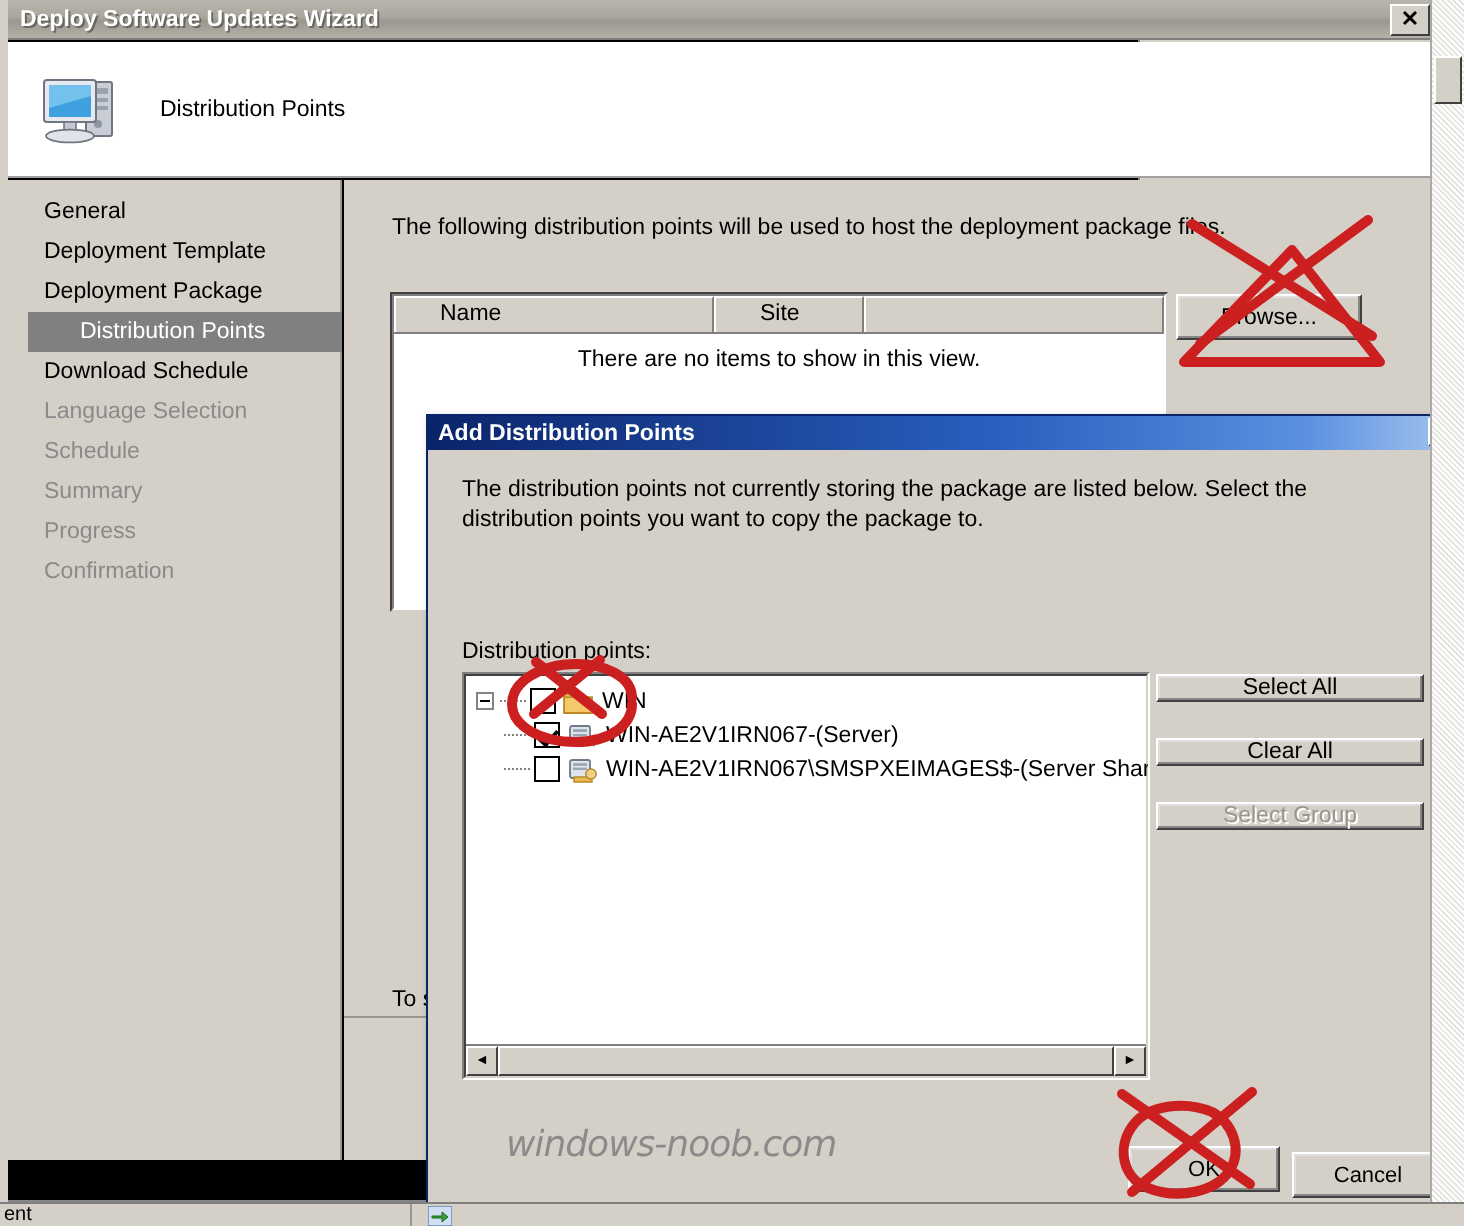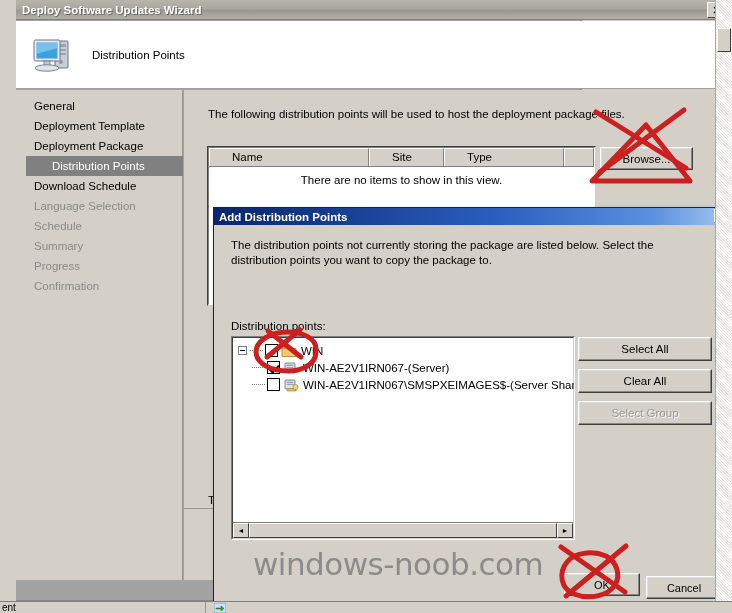--- a/index.html
+++ b/index.html
@@ -14,23 +14,23 @@
   #screen {
     position: relative;
     width: 732px; height: 613px;
     background: #d4d0c8;
     overflow: hidden;
   }
 
   
   #wizard {
     position: absolute;
-    left: 16px; top: 0;
+    left: 4px; top: 0;
     width: 566px; height: 601px;
-    background: #a3a3a3;
+    background: #000000;
     border: 1px solid #868686;
     border-top: none; border-left: none;
   }
   #wiz-titlebar {
     position: absolute; left: 0; top: 0;
     width: 714px; height: 20px;
     background: linear-gradient(to bottom, #b8b5ad 0%, #a9a69e 45%, #9a978f 55%, #b4b1a9 100%);
     border-bottom: 1px solid #7f7f7f;
     display: flex; align-items: center;
   }
@@ -285,21 +285,21 @@
     flex: 1;
     background: #d4d0c8;
     border: 1px solid #ffffff;
     border-right-color: #404040; border-bottom-color: #404040;
     margin: 0;
     cursor: default;
   }
 
   .dlg-btn {
     position: absolute;
-    width: 134px; height: 24px;
+    width: 134px; height: 14px;
     background: #d4d0c8;
     border: 1px solid #ffffff;
     border-right-color: #404040; border-bottom-color: #404040;
     box-shadow: inset -1px -1px 0 #868686, inset 1px 1px 0 #dedede;
     font-size: 11.5px; color: #000;
     display: flex; align-items: center; justify-content: center;
     cursor: default;
   }
   .dlg-btn.disabled { color: #9a968e; text-shadow: 1px 1px 0 #ffffff; }
 
@@ -315,26 +315,27 @@
     cursor: default;
   }
   #dlg-grip {
     position: absolute; right: 2px; bottom: 2px;
     width: 13px; height: 13px;
   }
 
   
   #watermark {
     position: absolute;
-    left: 253px; top: 546px;
-    font-size: 31px;
+    left: 253px; top: 562px;
+    font-size: 18px;
     color: #8b8b8b;
     font-family: "DejaVu Sans", sans-serif;
     letter-spacing: -0.5px;
     pointer-events: none;
+    font-style: italic;
   }
 
   
   #outer-scroll {
     position: absolute; right: 0; top: 0;
     width: 17px; height: 601px;
     background: repeating-linear-gradient(45deg,#e8e6e1,#e8e6e1 1px,#ffffff 1px,#ffffff 2px);
     border-left: 1px solid #a9a9a9;
   }
   #outer-scroll-thumb {
@@ -420,21 +421,20 @@
     </div>
 
     <div id="wiz-main">
       <div id="intro-text">The following distribution points will be used to host the deployment package files.</div>
 
       <div id="dp-listview">
         <div id="dp-listview-inner">
           <div class="lv-header">
             <div class="lv-col" style="width:160px">Name</div>
             <div class="lv-col" style="width:75px">Site</div>
-            <div class="lv-col" style="width:120px">Type</div>
             <div class="lv-col" style="flex:1"></div>
           </div>
           <div class="lv-empty">There are no items to show in this view.</div>
         </div>
       </div>
 
       <div id="browse-btn">Browse...</div>
 
       <div id="to-s-text">To s</div>
     </div>

